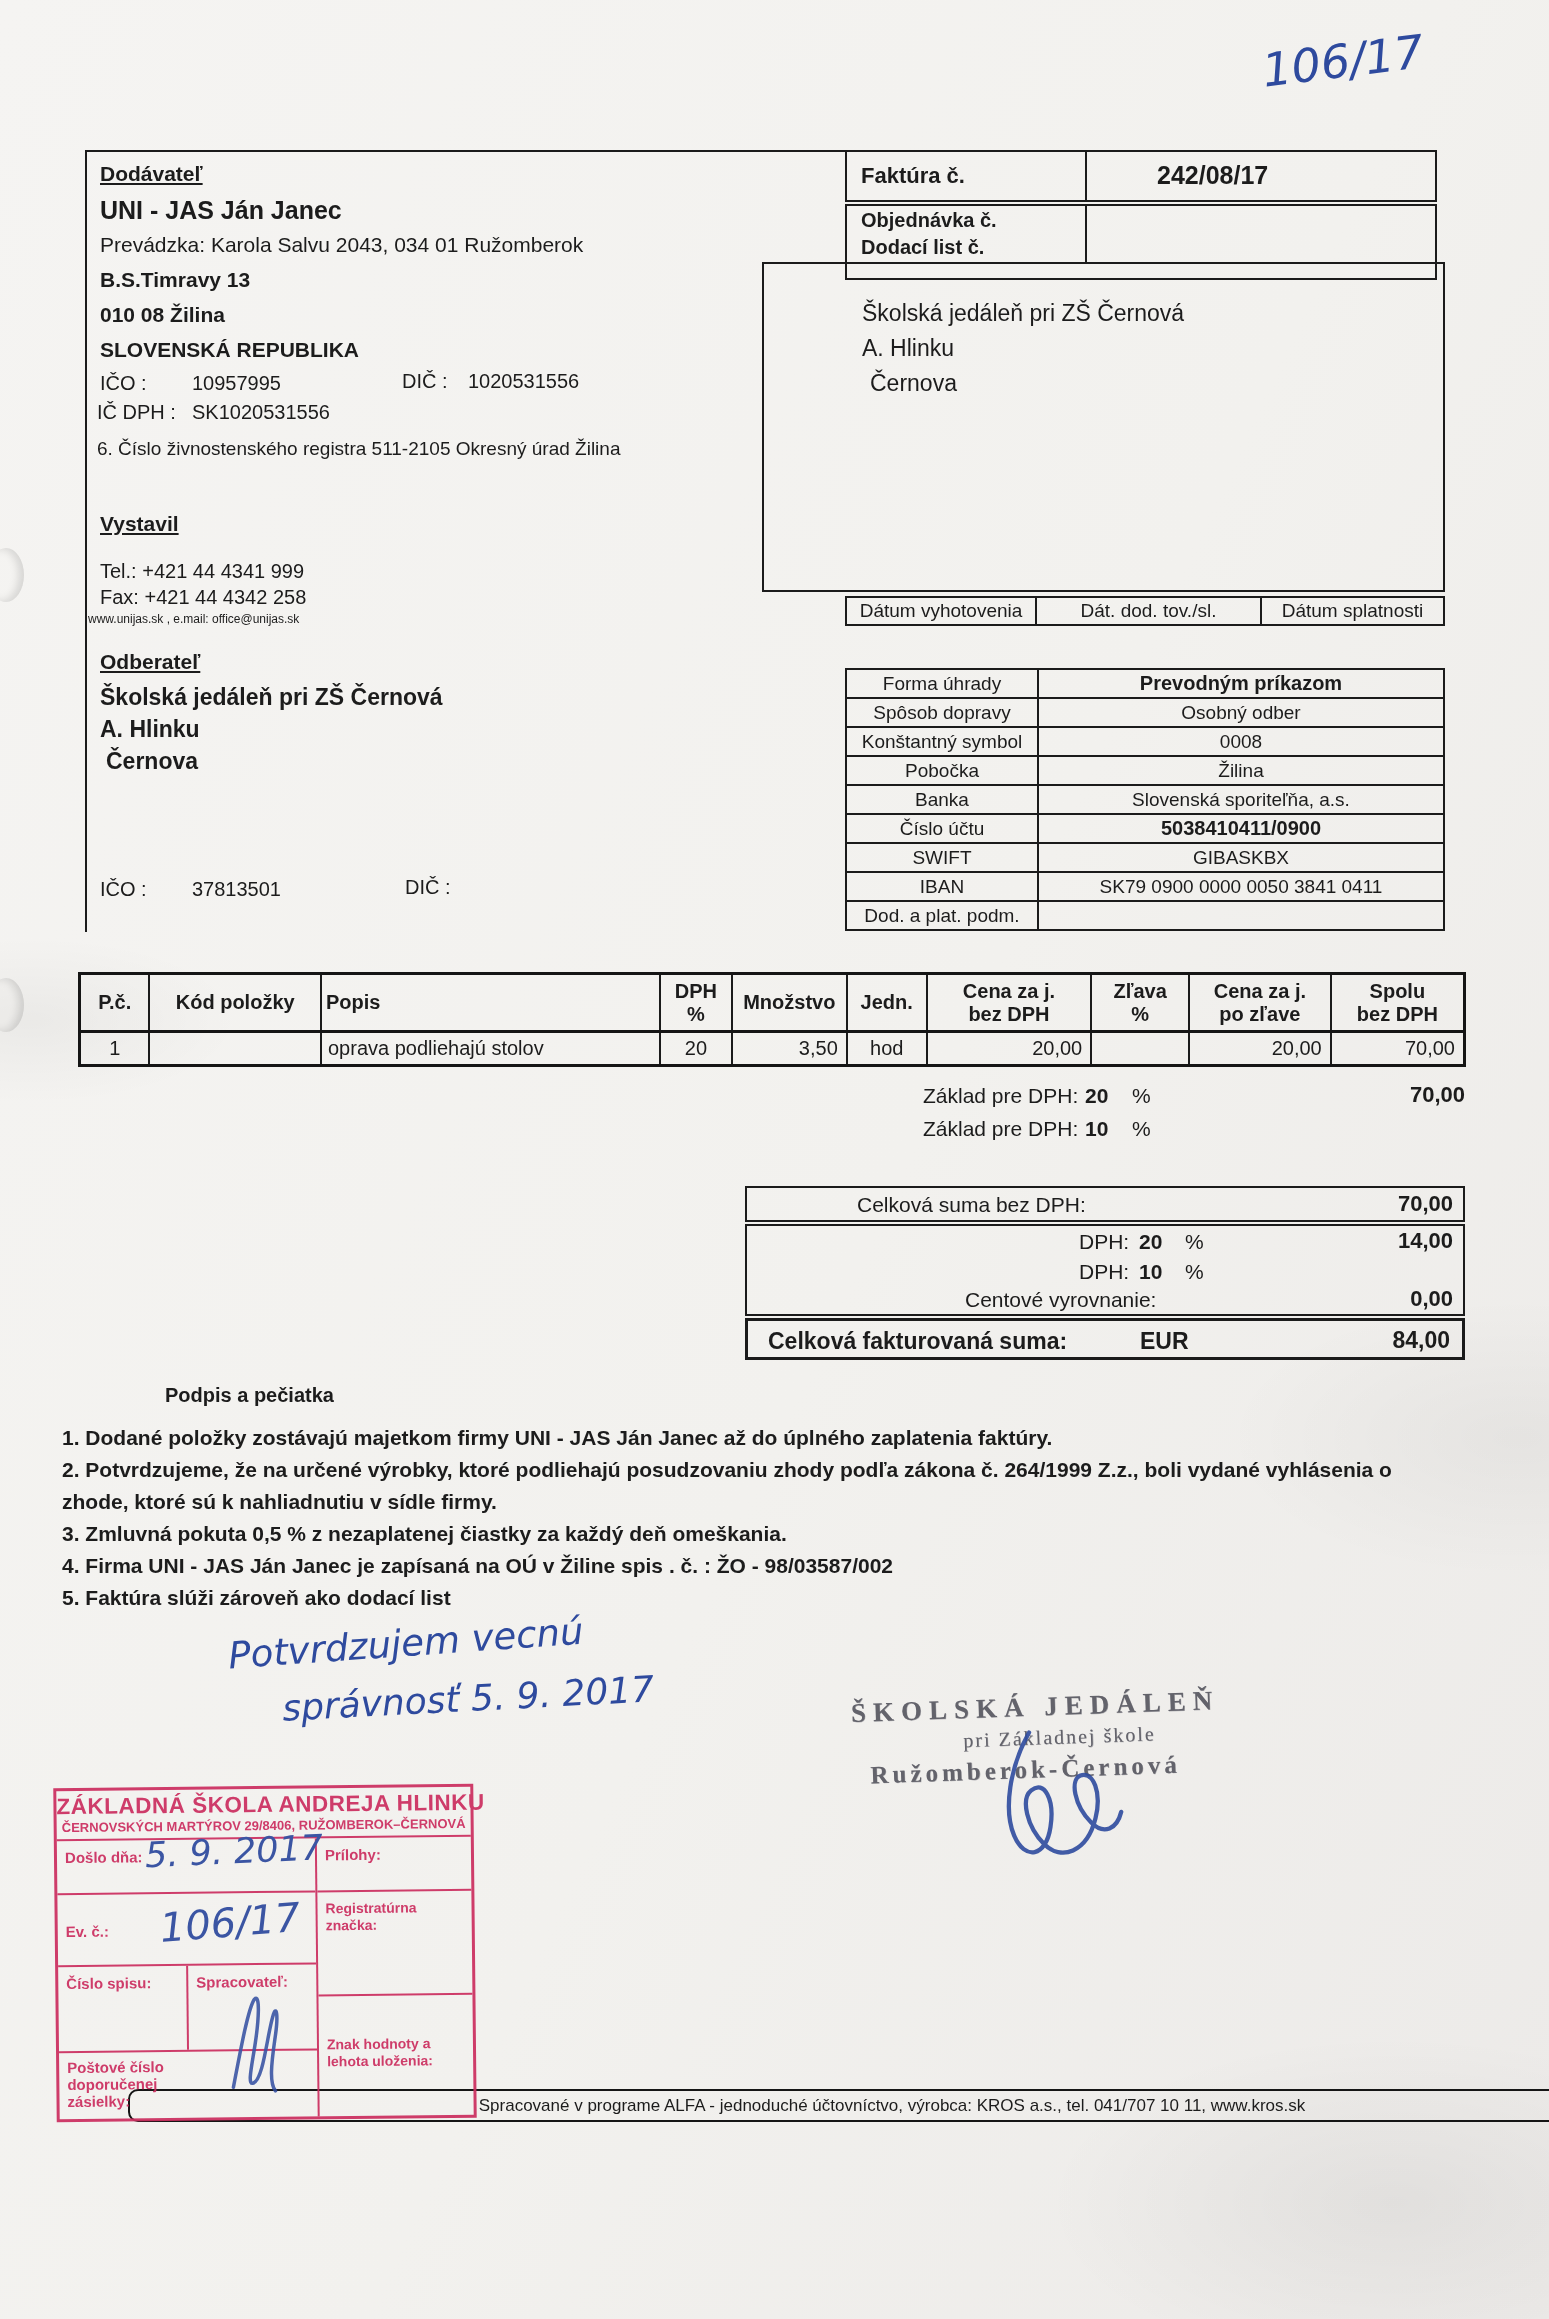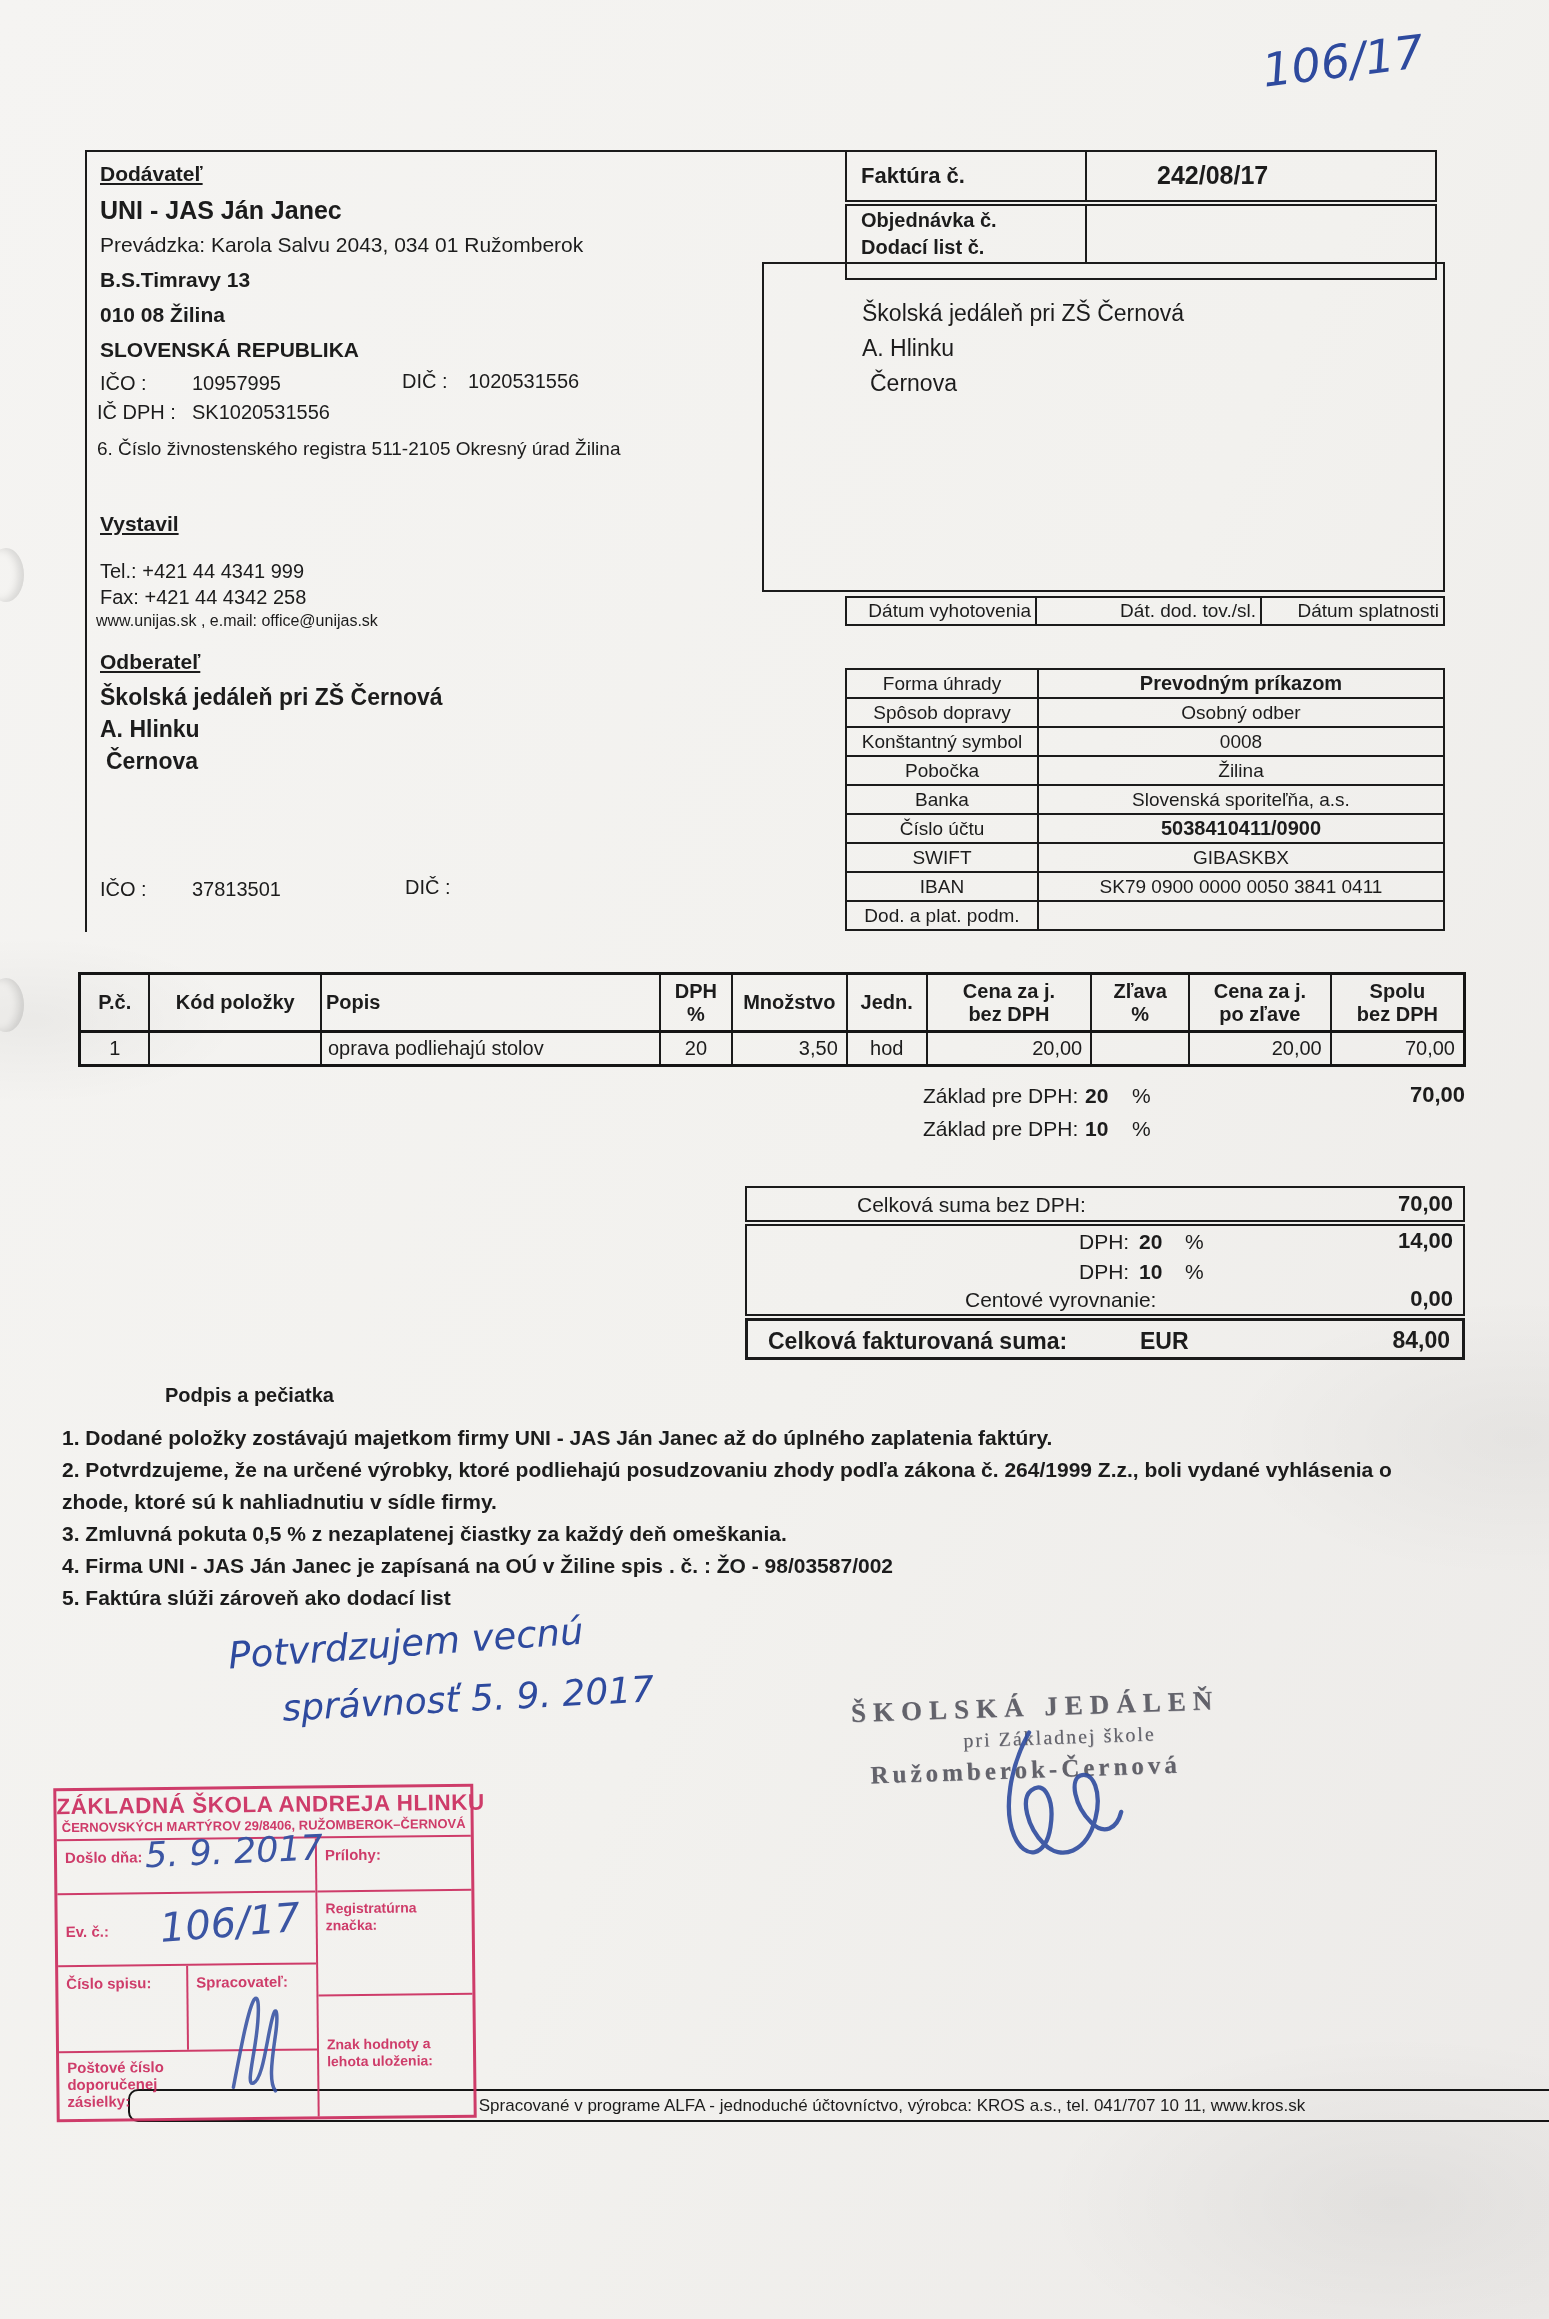--- a/index.html
+++ b/index.html
@@ -27,21 +27,21 @@
   .line{position:absolute;background:#1b1b1b;z-index:2;}
   .box{position:absolute;border:2px solid #1b1b1b;box-sizing:border-box;z-index:2;text-align:center;}
   table{border-collapse:collapse;z-index:2;position:absolute;background:transparent;}
   .grid-table td,.grid-table th{border:2px solid #1b1b1b;box-sizing:border-box;}
   .items td,.items th{border:2px solid #1b1b1b;box-sizing:border-box;}
   .items{border:3px solid #151515;}
   .items th{font-weight:700;font-size:20px;white-space:pre-line;vertical-align:middle;text-align:center;padding:4px 4px;border-bottom:3px solid #151515;height:58px;}
   .items th.al{text-align:left;}
   .items td{font-size:20px;height:34px;padding:2px 6px;}
   .ac{text-align:center;} .ar{text-align:right;padding-right:8px!important;} .al{text-align:left;}
-  .dates th{font-weight:400;font-size:19px;text-align:right;height:28px;padding:0 4px;}
+  .dates th{font-weight:400;font-size:19px;text-align:center;height:28px;padding:0 4px;}
   .dates td{font-weight:700;font-size:23px;text-align:center;height:38px;}
   .pay td{font-size:19px;height:29px;padding:1px 8px;}
   .pay td.lbl{width:192px;}
   .pay td.val{width:406px;}
   .pay tr.strong td.val{font-weight:700;font-size:20px;}
   .hw{font-family:"DejaVu Sans",sans-serif;font-style:italic;color:var(--ink-blue,#2e4a9e);z-index:4;}
   .sig{position:absolute;z-index:5;}
   .sig path{fill:none;stroke:var(--ink-blue,#2e4a9e);stroke-linecap:round;stroke-linejoin:round;opacity:.9;}
   
   .stamp-red{position:absolute;border:3px solid var(--stamp-red,#cc2f60);color:var(--stamp-red,#cc2f60);
@@ -95,21 +95,21 @@
   <div class="t" style="left:192px;top:372px;font-size:20px;">10957995</div>
   <div class="t" style="left:402px;top:370px;font-size:20px;">DIČ :</div>
   <div class="t" style="left:468px;top:370px;font-size:20px;">1020531556</div>
   <div class="t" style="left:97px;top:401px;font-size:20px;">IČ DPH :</div>
   <div class="t" style="left:192px;top:401px;font-size:20px;">SK1020531556</div>
   <div class="t" style="left:97px;top:438px;font-size:19px;">6. Číslo živnostenského registra 511-2105 Okresný úrad Žilina</div>
 
   <div class="t b u" style="left:100px;top:512px;font-size:21px;">Vystavil</div>
   <div class="t" style="left:100px;top:560px;font-size:20px;">Tel.: +421 44 4341 999</div>
   <div class="t" style="left:100px;top:586px;font-size:20px;">Fax: +421 44 4342 258</div>
-  <div class="t" style="left:96px;top:612px;font-size:16px;">www.unijas.sk  , e.mail: office@unijas.sk</div>
+  <div class="t" style="left:88px;top:612px;font-size:12px;">www.unijas.sk  , e.mail: office@unijas.sk</div>
 
   <div class="t b u" style="left:100px;top:650px;font-size:21px;">Odberateľ</div>
   <div class="t b" style="left:100px;top:684px;font-size:23px;">Školská jedáleň pri ZŠ Černová</div>
   <div class="t b" style="left:100px;top:716px;font-size:23px;">A. Hlinku</div>
   <div class="t b" style="left:106px;top:748px;font-size:23px;">Černova</div>
   <div class="t" style="left:100px;top:878px;font-size:20px;">IČO :</div>
   <div class="t" style="left:192px;top:878px;font-size:20px;">37813501</div>
   <div class="t" style="left:405px;top:876px;font-size:20px;">DIČ :</div>
   <div class="t" style="left:472px;top:876px;font-size:20px;"></div>
 

